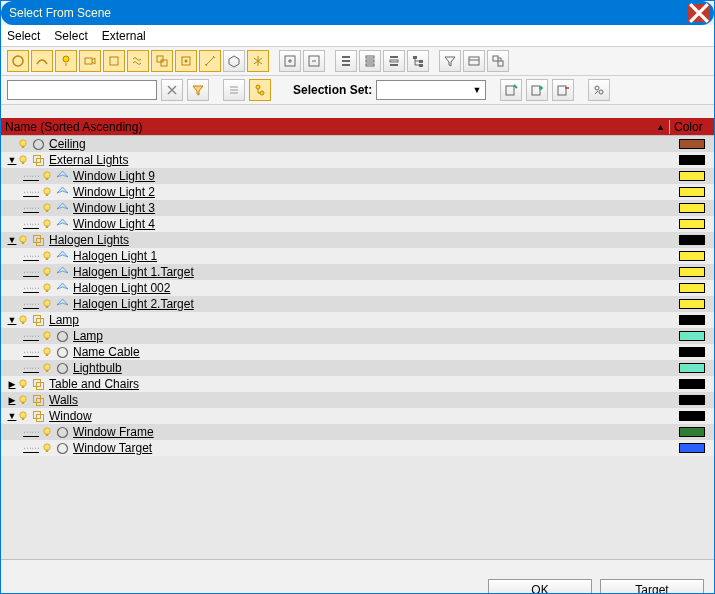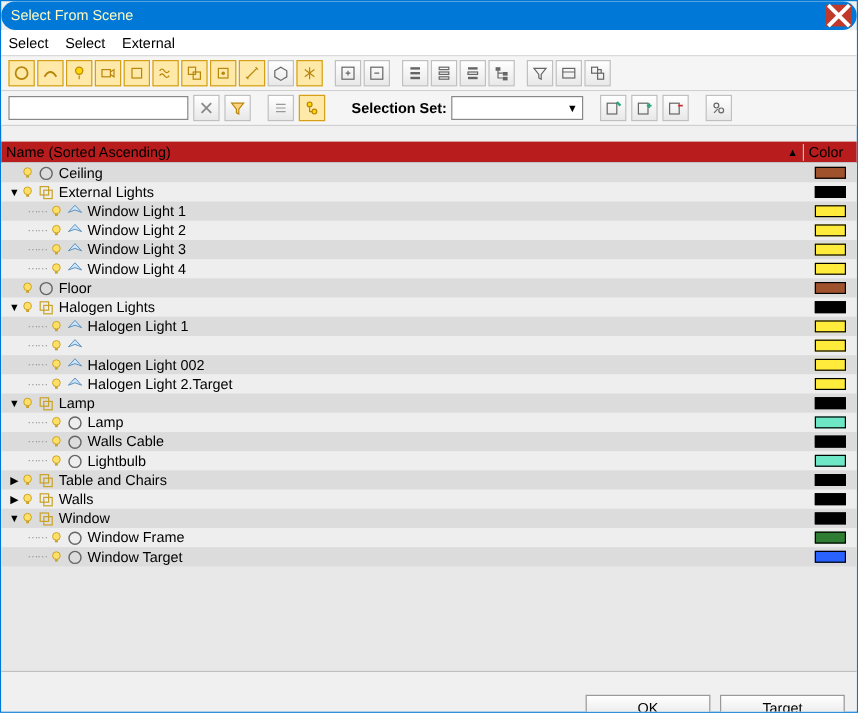--- a/index.html
+++ b/index.html
@@ -26,21 +26,21 @@
 .sslabel { margin-left: 18px; font-weight: bold; }
 .ssdrop { width: 110px; height: 20px; border: 1px solid #888; background: #fff; display: flex; align-items: center; justify-content: flex-end; padding: 0 4px; }
 .ssdrop .arrow { font-size: 9px; }
 
 
 .listheader { background: #b91c1c; border-bottom: 1px solid #c0c0c0; display: flex; height: 18px; align-items: center; margin-top: 13px; }
 .listheader .col-name { flex: 1; padding-left: 4px; border-right: 1px solid #c0c0c0; display: flex; align-items: center; justify-content: space-between; padding-right: 4px; }
 .listheader .col-color { width: 44px; padding-left: 4px; }
 
 
-.tree { flex: 1; background: #e8e8e8; overflow-y: auto; }
+.tree { flex: 1; background: #e8e8e8; overflow-y: auto; text-decoration: underline; }
 .row { display: flex; align-items: center; height: 16px; }
 .row:nth-child(odd) { background: #dcdcdc; }
 .row:nth-child(even) { background: #eeeeee; }
 .row .cells { flex: 1; display: flex; align-items: center; height: 100%; }
 .row .colorcell { width: 44px; display: flex; align-items: center; justify-content: center; }
 .swatch { width: 26px; height: 10px; border: 1px solid #000; }
 .indent { display: inline-block; }
 .exp { width: 10px; height: 10px; display: inline-flex; align-items: center; justify-content: center; font-size: 9px; color: #000; cursor: pointer; }
 .bulb { width: 12px; height: 12px; display: inline-block; }
 .bulb svg { width: 12px; height: 12px; }
@@ -312,21 +312,21 @@
         <span class="dots">⋯⋯</span>
         <span class="bulb"><svg viewBox="0 0 12 12">
             <circle cx="6" cy="5" r="3.2" fill="#ffe066" stroke="#c9a227" stroke-width="0.8"></circle>
             <rect x="4.8" y="8" width="2.4" height="2" fill="#c9a227"></rect>
           </svg></span>
         <span class="typeicon">
           <svg viewBox="0 0 13 13">
             <path d="M6.5 1 L12 7 L6.5 5 L1 7 Z" fill="#cde6ff" stroke="#5a8db8" stroke-width="0.8"></path>
           </svg>
         </span>
-        <span class="label">Window Light 1</span>
+        <span class="label">Window Light 9</span>
       </div>
       <div class="colorcell">
         <div class="swatch" style="background: rgb(255, 235, 59);"></div>
       </div>
     </div>
     <div class="row">
       <div class="cells">
         <span class="indent" style="width: 6px;"></span>
         <span class="indent" style="width: 16px;"></span>
         <span class="dots">⋯⋯</span>
@@ -376,39 +376,20 @@
           </svg></span>
         <span class="typeicon">
           <svg viewBox="0 0 13 13">
             <path d="M6.5 1 L12 7 L6.5 5 L1 7 Z" fill="#cde6ff" stroke="#5a8db8" stroke-width="0.8"></path>
           </svg>
         </span>
         <span class="label">Window Light 4</span>
       </div>
       <div class="colorcell">
         <div class="swatch" style="background: rgb(255, 235, 59);"></div>
-      </div>
-    </div>
-    <div class="row">
-      <div class="cells">
-        <span class="indent" style="width: 6px;"></span>
-        <span class="exp"></span>
-        <span class="bulb"><svg viewBox="0 0 12 12">
-            <circle cx="6" cy="5" r="3.2" fill="#ffe066" stroke="#c9a227" stroke-width="0.8"></circle>
-            <rect x="4.8" y="8" width="2.4" height="2" fill="#c9a227"></rect>
-          </svg></span>
-        <span class="typeicon">
-          <svg viewBox="0 0 13 13">
-            <circle cx="6.5" cy="6.5" r="5" fill="none" stroke="#666" stroke-width="1.2"></circle>
-          </svg>
-        </span>
-        <span class="label">Floor</span>
-      </div>
-      <div class="colorcell">
-        <div class="swatch" style="background: rgb(160, 82, 45);"></div>
       </div>
     </div>
     <div class="row">
       <div class="cells">
         <span class="indent" style="width: 6px;"></span>
         <span class="exp">▼</span>
         <span class="bulb"><svg viewBox="0 0 12 12">
             <circle cx="6" cy="5" r="3.2" fill="#ffe066" stroke="#c9a227" stroke-width="0.8"></circle>
             <rect x="4.8" y="8" width="2.4" height="2" fill="#c9a227"></rect>
           </svg></span>
@@ -451,20 +432,21 @@
         <span class="dots">⋯⋯</span>
         <span class="bulb"><svg viewBox="0 0 12 12">
             <circle cx="6" cy="5" r="3.2" fill="#ffe066" stroke="#c9a227" stroke-width="0.8"></circle>
             <rect x="4.8" y="8" width="2.4" height="2" fill="#c9a227"></rect>
           </svg></span>
         <span class="typeicon">
           <svg viewBox="0 0 13 13">
             <path d="M6.5 1 L12 7 L6.5 5 L1 7 Z" fill="#cde6ff" stroke="#5a8db8" stroke-width="0.8"></path>
           </svg>
         </span>
+        <span class="label">Halogen Light 1.Target</span>
       </div>
       <div class="colorcell">
         <div class="swatch" style="background: rgb(255, 235, 59);"></div>
       </div>
     </div>
     <div class="row">
       <div class="cells">
         <span class="indent" style="width: 6px;"></span>
         <span class="indent" style="width: 16px;"></span>
         <span class="dots">⋯⋯</span>
@@ -550,21 +532,21 @@
         <span class="dots">⋯⋯</span>
         <span class="bulb"><svg viewBox="0 0 12 12">
             <circle cx="6" cy="5" r="3.2" fill="#ffe066" stroke="#c9a227" stroke-width="0.8"></circle>
             <rect x="4.8" y="8" width="2.4" height="2" fill="#c9a227"></rect>
           </svg></span>
         <span class="typeicon">
           <svg viewBox="0 0 13 13">
             <circle cx="6.5" cy="6.5" r="5" fill="none" stroke="#666" stroke-width="1.2"></circle>
           </svg>
         </span>
-        <span class="label">Walls Cable</span>
+        <span class="label">Name Cable</span>
       </div>
       <div class="colorcell">
         <div class="swatch" style="background: rgb(0, 0, 0);"></div>
       </div>
     </div>
     <div class="row">
       <div class="cells">
         <span class="indent" style="width: 6px;"></span>
         <span class="indent" style="width: 16px;"></span>
         <span class="dots">⋯⋯</span>

